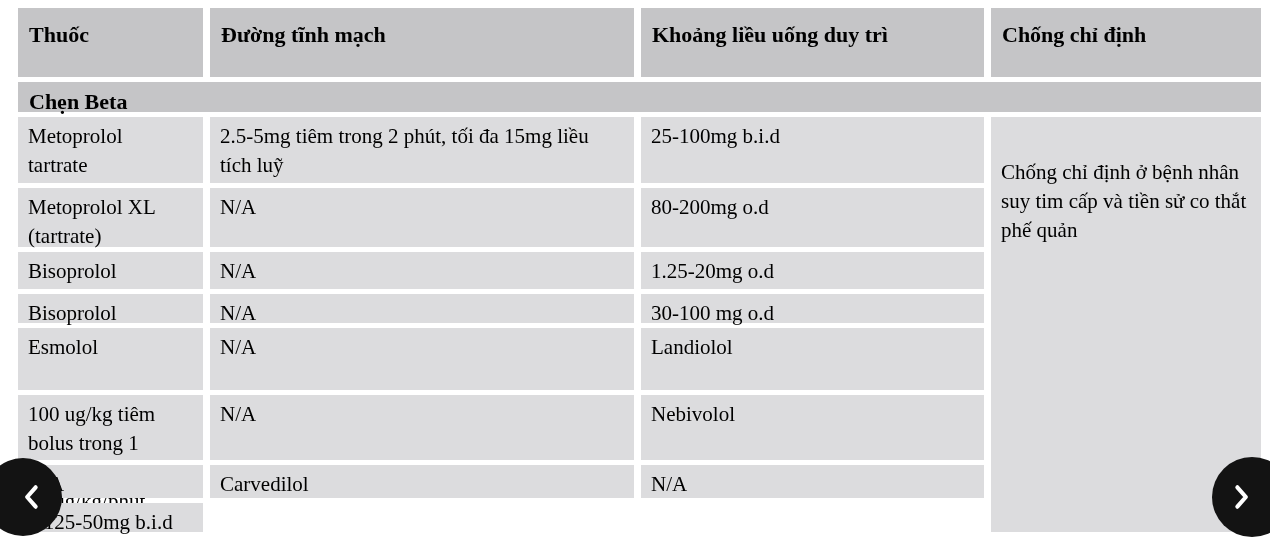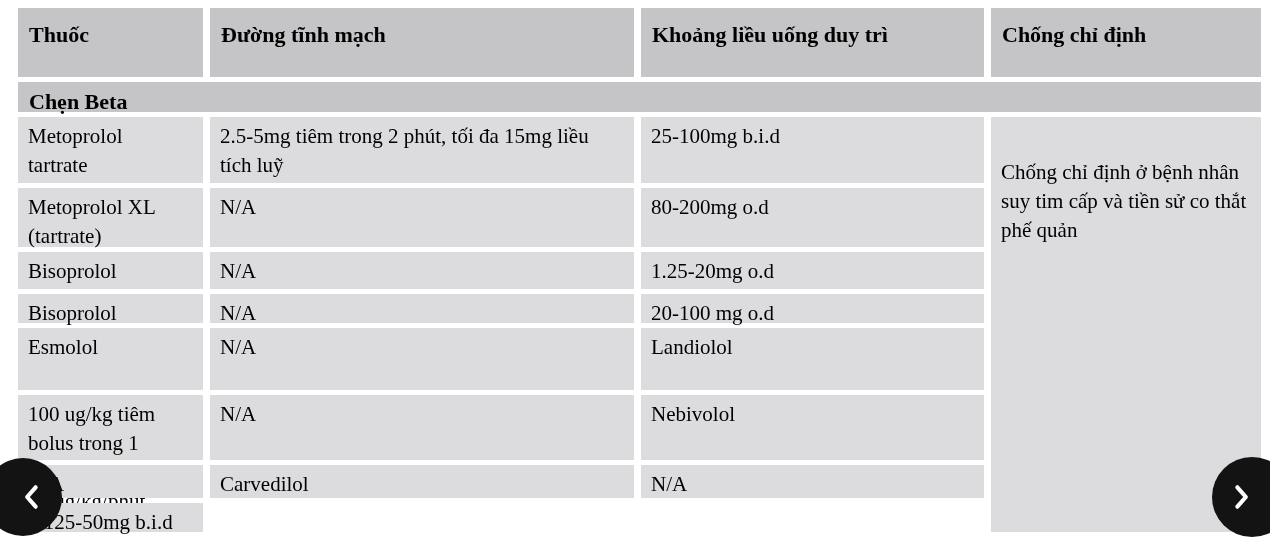--- a/index.html
+++ b/index.html
@@ -103,21 +103,21 @@
     <div class="cell data">Metoprolol XL (tartrate)</div>
     <div class="cell data">N/A</div>
     <div class="cell data">80-200mg o.d</div>
 
     <div class="cell data">Bisoprolol</div>
     <div class="cell data">N/A</div>
     <div class="cell data">1.25-20mg o.d</div>
 
     <div class="cell data">Bisoprolol</div>
     <div class="cell data">N/A</div>
-    <div class="cell data">20-100 mg o.d</div>
+    <div class="cell data">30-100 mg o.d</div>
 
     <div class="cell data">Esmolol</div>
     <div class="cell data">N/A</div>
 
     <div class="cell data">Landiolol</div>
     <div class="cell data">100 ug/kg tiêm bolus trong 1 phút, duy trì 10-40 ug/kg/phút</div>
     <div class="cell data">N/A</div>
 
     <div class="cell data">Nebivolol</div>
     <div class="cell data">N/A</div>

